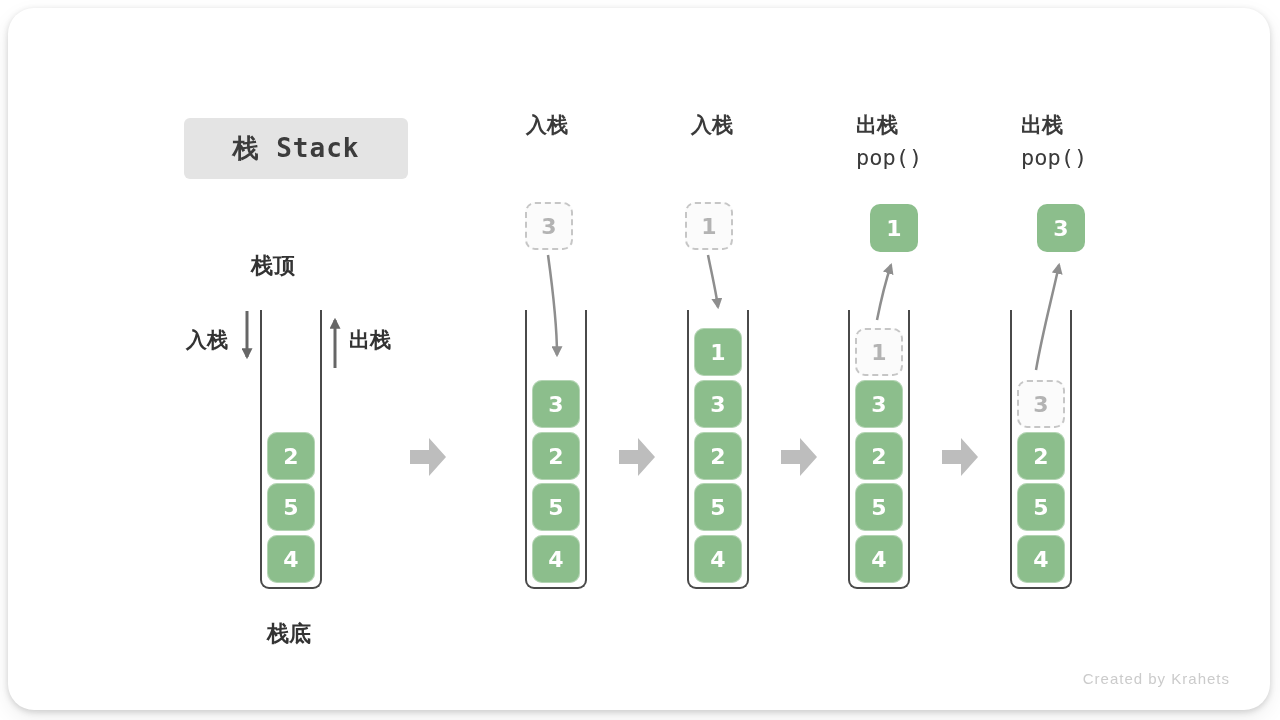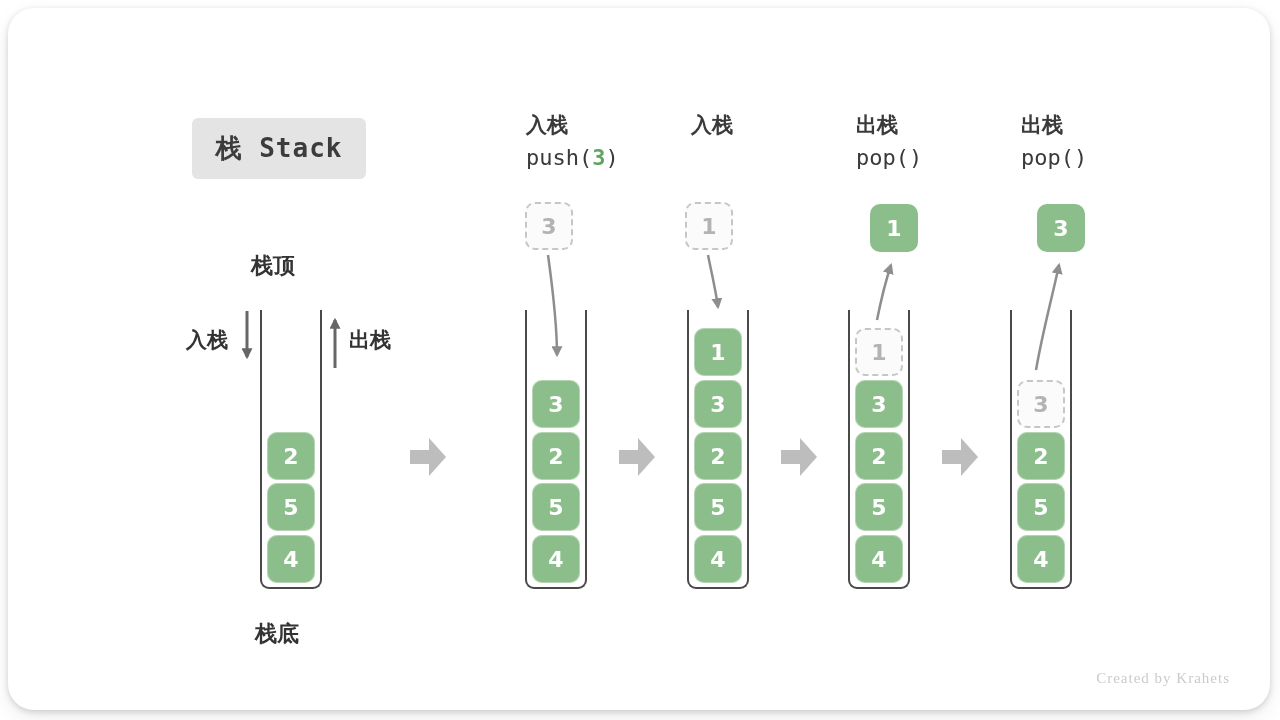--- a/index.html
+++ b/index.html
@@ -9,21 +9,21 @@
     overflow:hidden;
   }
   .card{
     position:absolute;left:8px;top:8px;width:1262px;height:702px;
     background:#ffffff;border-radius:26px;
     box-shadow:0 2px 6px rgba(0,0,0,.16),0 8px 22px rgba(0,0,0,.07);
   }
   .abs{position:absolute;}
   
   .title-box{
-    left:184px;top:110px;width:174px;height:61px;
+    left:176px;top:110px;width:224px;height:61px;
     background:#e4e4e4;border-radius:6px;
     display:flex;align-items:center;justify-content:center;
     font-family:"DejaVu Sans Mono","Liberation Mono",monospace;
     font-size:26px;font-weight:700;color:#3c3c3c;letter-spacing:1px;
   }
   
   .op{
     top:105px;width:160px;display:flex;flex-direction:column;gap:7px;
   }
   .op .op-name{font-size:21px;font-weight:600;color:#3a3a3a;line-height:24px;}
@@ -61,57 +61,56 @@
     top:194px;border:2px dashed #c6c6c6;background:#fbfbfb;color:#b3b3b3;
     box-sizing:border-box;
   }
   
   .cjk-label{
     font-size:22px;font-weight:700;color:#333333;
   }
   
   .watermark{
     right:40px;bottom:23px;
-    font-family:Liberation Serif, serif;
+    font-family:Liberation Sans, sans-serif;
     font-size:15px;color:#cbcbcb;letter-spacing:1px;text-align:right;
   }
   svg.overlay{position:absolute;left:0;top:0;pointer-events:none;}
 </style>
 </head>
 <body>
 
 <div class="card">
 
   <div class="abs title-box">
     <span>栈 Stack</span>
   </div>
 
   <div class="abs op" style="left:518px">
     <div class="op-name">入栈</div>
-    <div class="op-code"><span>push(</span><span class="op-arg">3</span><span>)</span></div>
   </div>
   <div class="abs op" style="left:683px">
     <div class="op-name">入栈</div>
   </div>
   <div class="abs op" style="left:848px">
     <div class="op-name">出栈</div>
     <div class="op-code"><span>pop(</span><span class="op-arg"></span><span>)</span></div>
   </div>
   <div class="abs op" style="left:1013px">
     <div class="op-name">出栈</div>
     <div class="op-code"><span>pop(</span><span class="op-arg"></span><span>)</span></div>
   </div>
 
   <div class="abs float-box float-ghost" style="left:517px">3</div>
   <div class="abs float-box float-ghost" style="left:677px">1</div>
   <div class="abs float-box float-solid" style="left:862px">1</div>
   <div class="abs float-box float-solid" style="left:1029px">3</div>
 
   <div class="abs cjk-label" style="left:243px;top:243px;width:80px">栈顶</div>
-  <div class="abs cjk-label" style="left:247px;top:611px;width:80px">栈底</div>
+  <div class="abs cjk-label" style="left:259px;top:611px;width:80px">栈底</div>
   <div class="abs cjk-label" style="left:178px;top:318px;width:48px;font-size:21px">入栈</div>
   <div class="abs cjk-label" style="left:341px;top:318px;width:48px;font-size:21px">出栈</div>
 
   <div class="abs stack" style="left:252px">
     <div class="block r3">2</div>
     <div class="block r2">5</div>
     <div class="block r1">4</div>
   </div>
 
   <div class="abs stack" style="left:517px">

